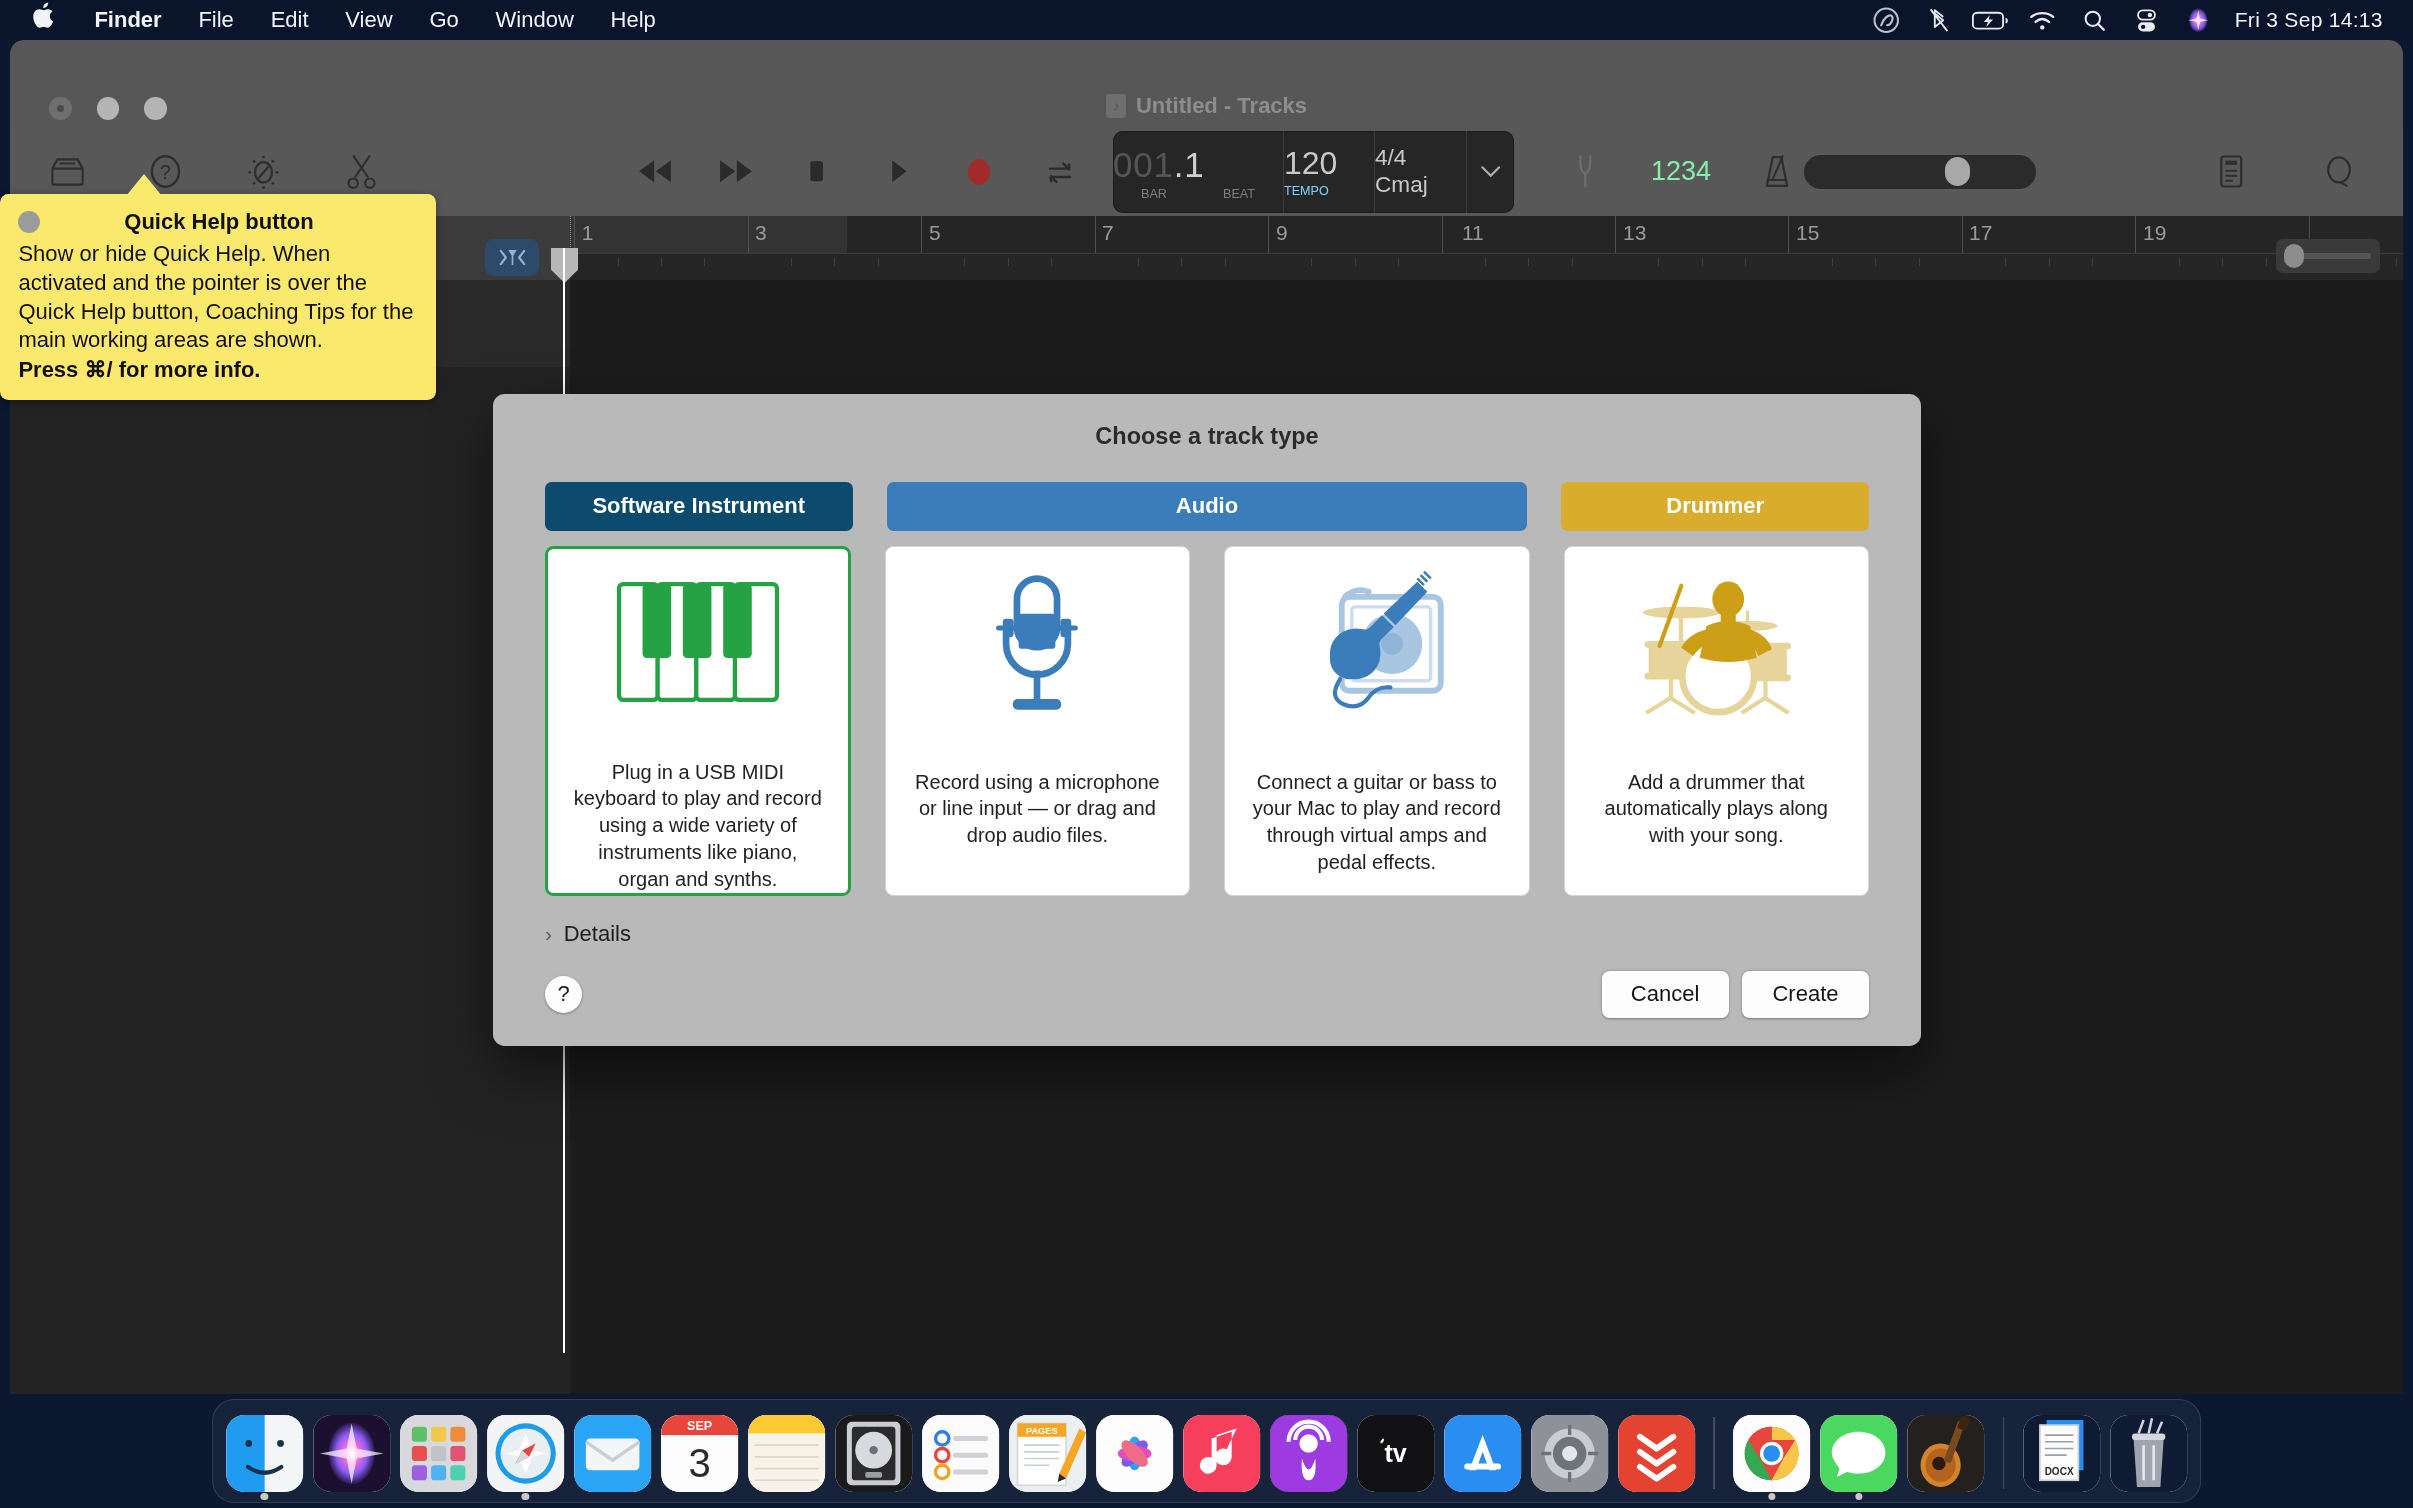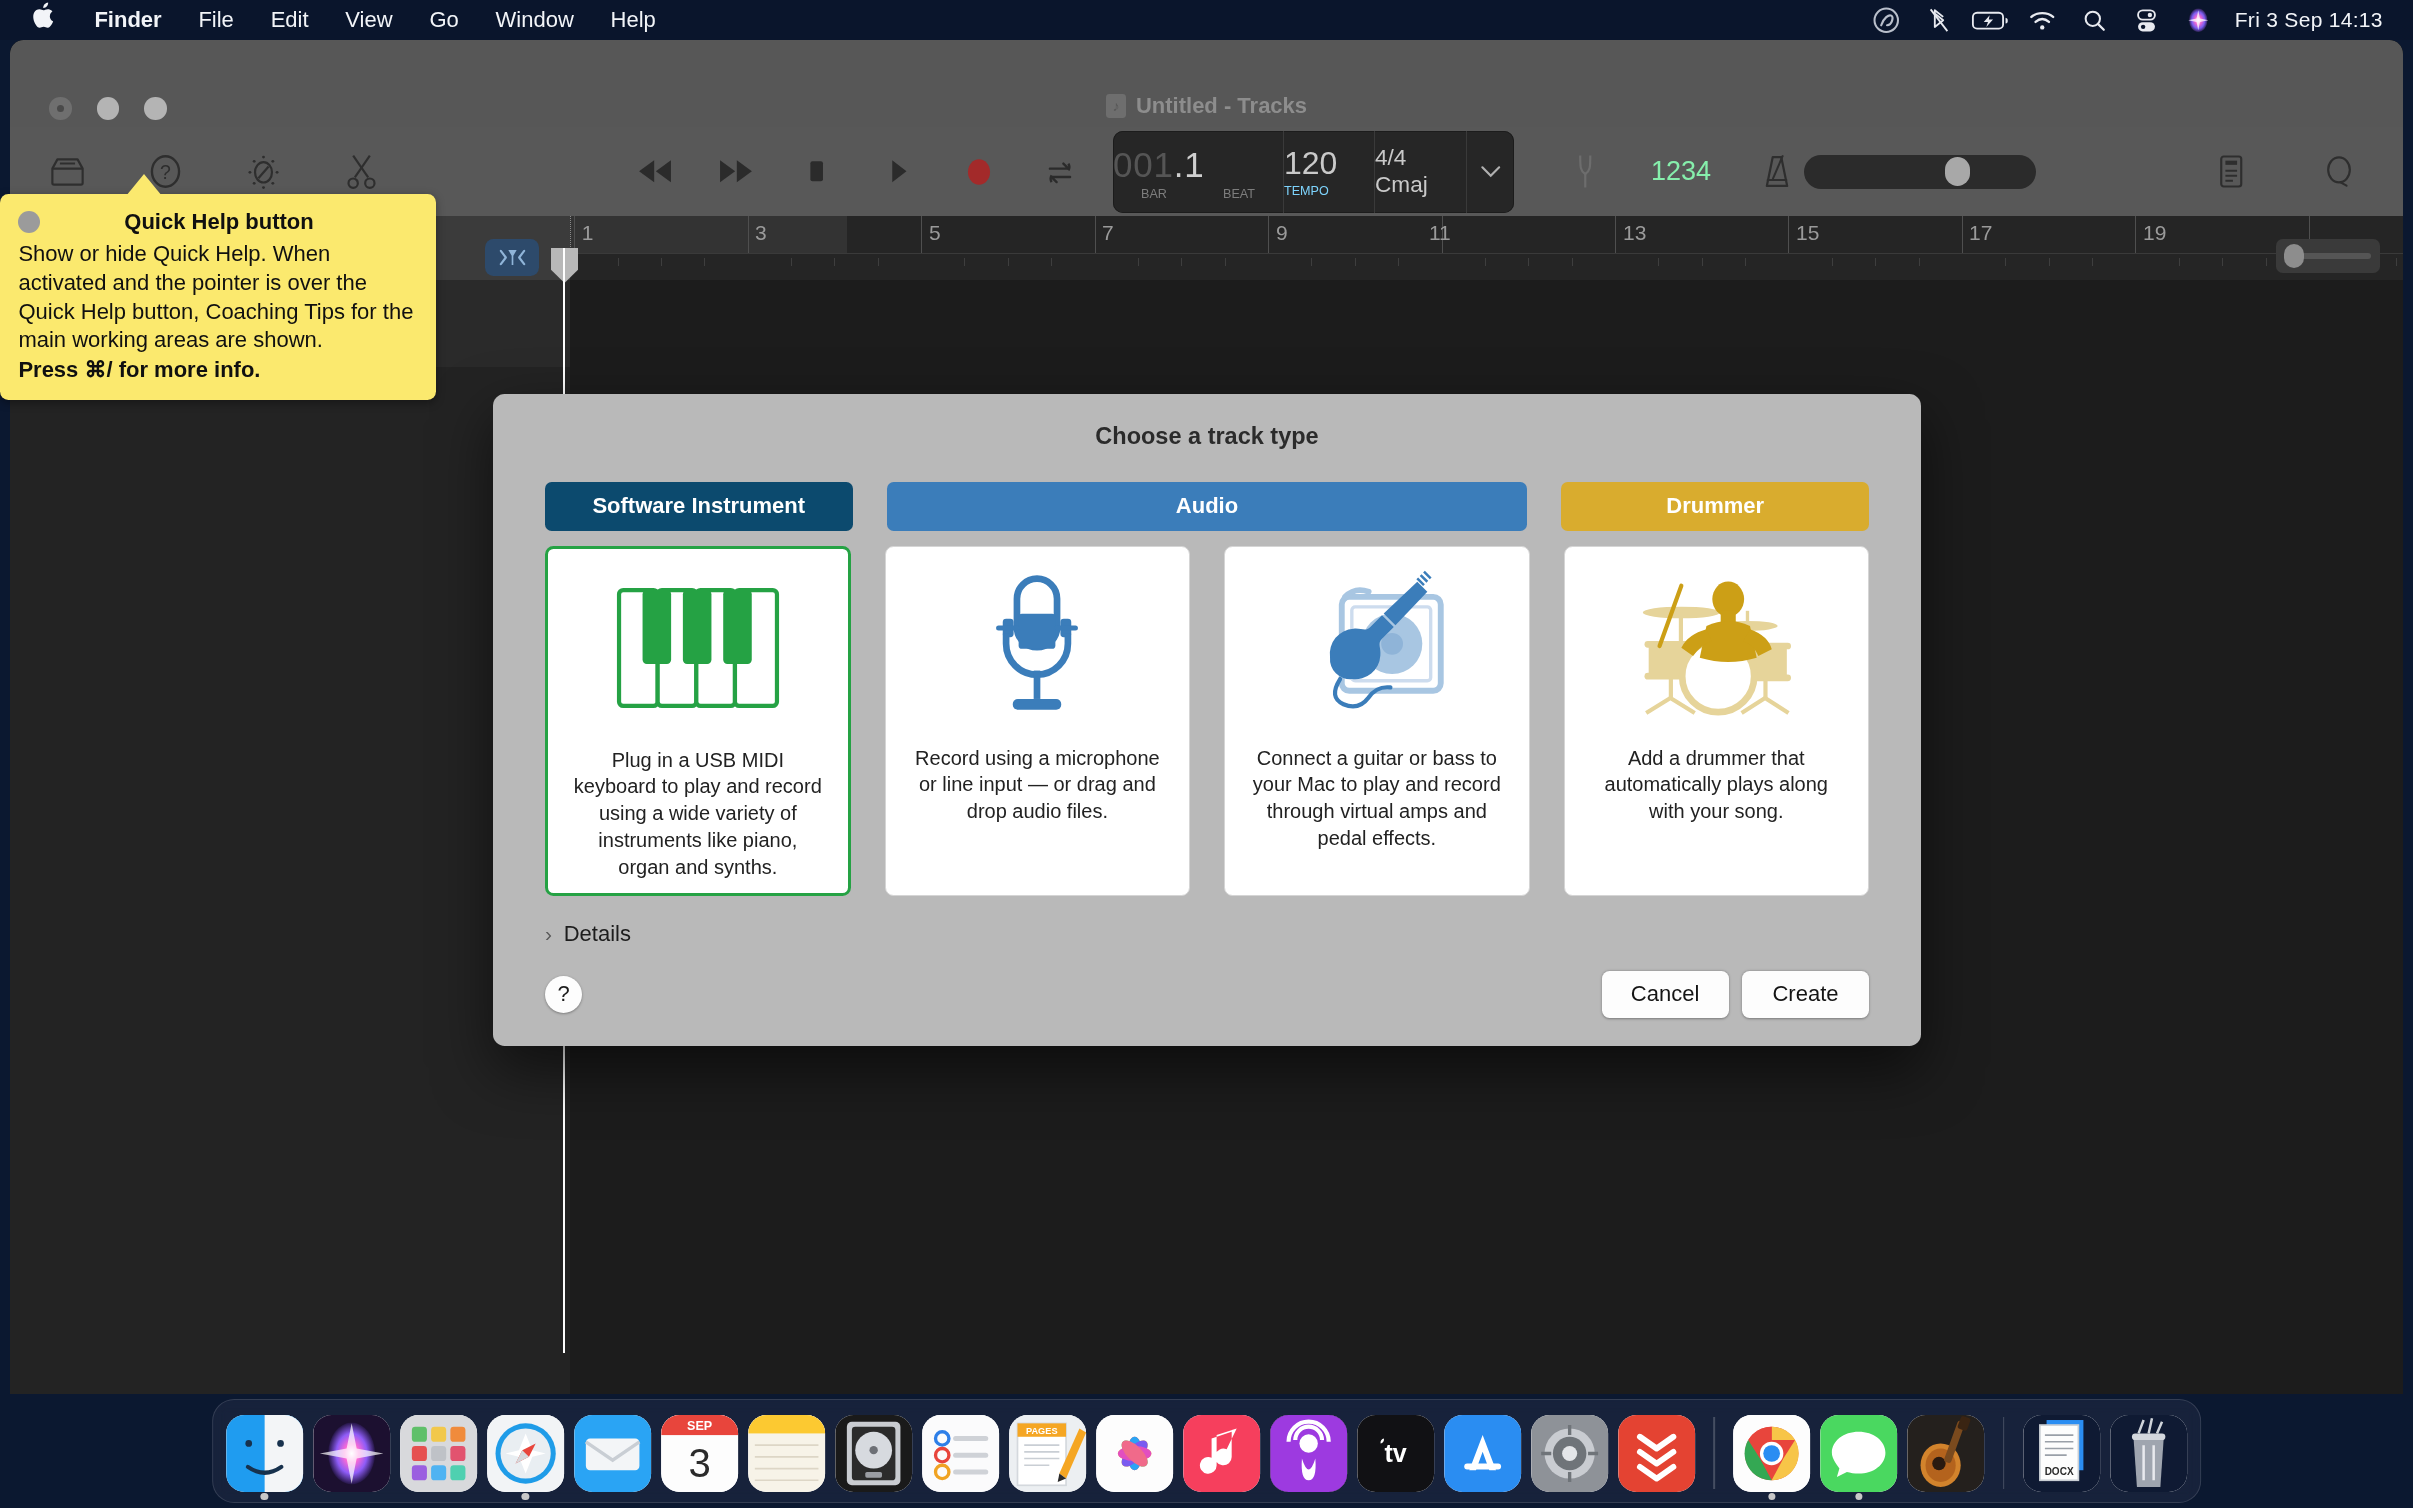--- a/index.html
+++ b/index.html
@@ -197,21 +197,21 @@
   .tab-si{ width:320px; }
   .tab-au{ width:667px; }
   .tab-dr{ width:320px; }
 
   #dlg-cards{
     display:flex; gap:34px; padding:15px 52px 0 52px;
   }
   .card{
     width:320px; height:350px; background:#ffffff; border-radius:8.4px;
     border:1.7px solid #d5d5d5;
-    display:flex; flex-direction:column; align-items:center;
+    display:flex; flex-direction:column; align-items:center;gap:24px;
   }
   .card.selected{ border:3.4px solid #25a244; }
   .card-icon{ height:198px; display:flex;align-items:center;justify-content:center; width:100%;}
   .card-text{
     font-size:20px; line-height:1.34; color:#222; text-align:center; padding:0 22px;
   }
 
   #dlg-details{
     display:flex; align-items:center; gap:11.7px;
     padding:25px 0 0 52px; color:#1d1d1d; font-size:22px;
@@ -528,21 +528,21 @@
         <div class="barnum" style="left: 532px;">7</div>
         <div class="subtick" style="left: 568px;"></div>
         <div class="subtick" style="left: 611px;"></div>
         <div class="subtick" style="left: 655px;"></div>
         <div class="bartick" style="left: 698px;"></div>
         <div class="barnum" style="left: 706px;">9</div>
         <div class="subtick" style="left: 741px;"></div>
         <div class="subtick" style="left: 785px;"></div>
         <div class="subtick" style="left: 828px;"></div>
         <div class="bartick" style="left: 872px;"></div>
-        <div class="barnum" style="left: 859px;">11</div>
+        <div class="barnum" style="left: 892px;">11</div>
         <div class="subtick" style="left: 915px;"></div>
         <div class="subtick" style="left: 958px;"></div>
         <div class="subtick" style="left: 1002px;"></div>
         <div class="bartick" style="left: 1045px;"></div>
         <div class="barnum" style="left: 1053px;">13</div>
         <div class="subtick" style="left: 1088px;"></div>
         <div class="subtick" style="left: 1132px;"></div>
         <div class="subtick" style="left: 1175px;"></div>
         <div class="bartick" style="left: 1218px;"></div>
         <div class="barnum" style="left: 1226px;">15</div>

